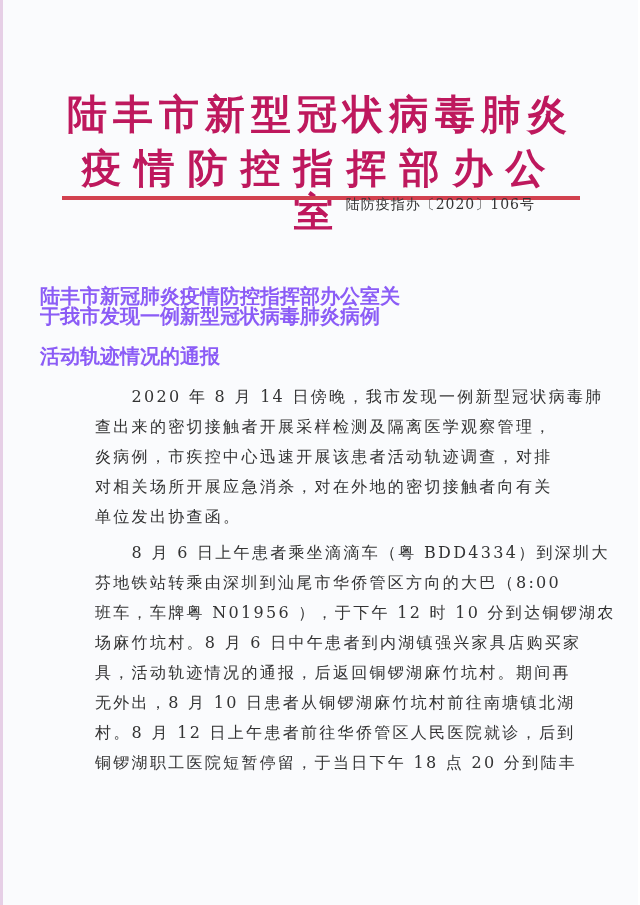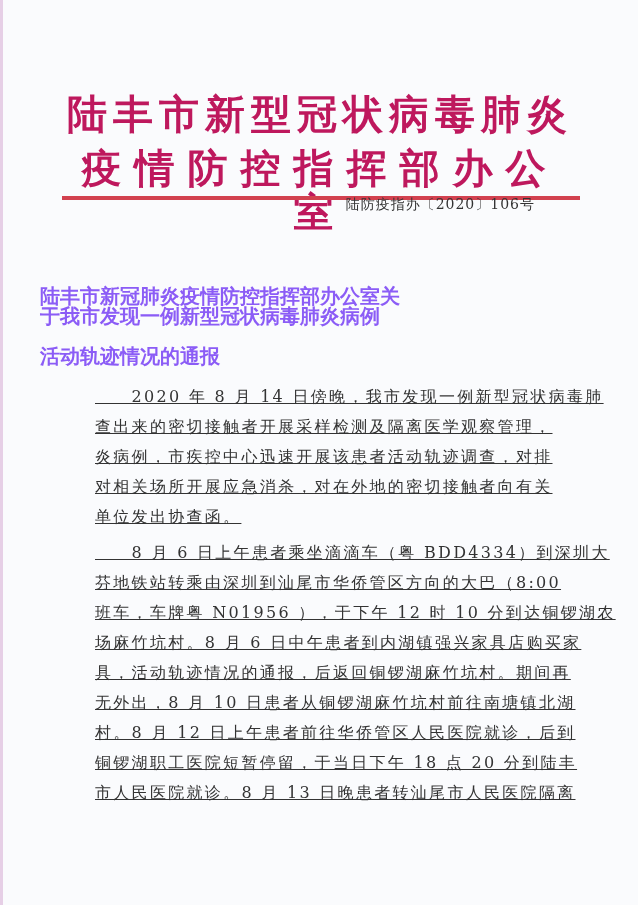--- a/index.html
+++ b/index.html
@@ -72,21 +72,20 @@
     .notice-title.t2 { top: 279px; }
     .notice-title.t3 { top: 319px; }
     .body-text {
       position: absolute;
       left: 95px;
       width: 450px;
       font-size: 16px;
       line-height: 30px;
       color: #333;
       letter-spacing: 2.3px;
-      text-decoration: underline;
     }
     .body-line {
       height: 30px;
       white-space: nowrap;
     }
     .para1 { top: 382px; }
     .para2 { top: 538px; text-align: right; }
   </style>
 </head>
 <body>
@@ -115,14 +114,13 @@
 
 <div class="body-text para2">
   <div class="body-line">　　8 月 6 日上午患者乘坐滴滴车（粤 BDD4334）到深圳大</div>
   <div class="body-line">芬地铁站转乘由深圳到汕尾市华侨管区方向的大巴（8:00</div>
   <div class="body-line">班车，车牌粤 N01956 ），于下午 12 时 10 分到达铜锣湖农</div>
   <div class="body-line">场麻竹坑村。8 月 6 日中午患者到内湖镇强兴家具店购买家</div>
   <div class="body-line">具，活动轨迹情况的通报，后返回铜锣湖麻竹坑村。期间再</div>
   <div class="body-line">无外出，8 月 10 日患者从铜锣湖麻竹坑村前往南塘镇北湖</div>
   <div class="body-line">村。8 月 12 日上午患者前往华侨管区人民医院就诊，后到</div>
   <div class="body-line">铜锣湖职工医院短暂停留，于当日下午 18 点 20 分到陆丰</div>
-  <div class="body-line">市人民医院就诊。8 月 13 日晚患者转汕尾市人民医院隔离</div>
 </div>
 
 </body></html>

